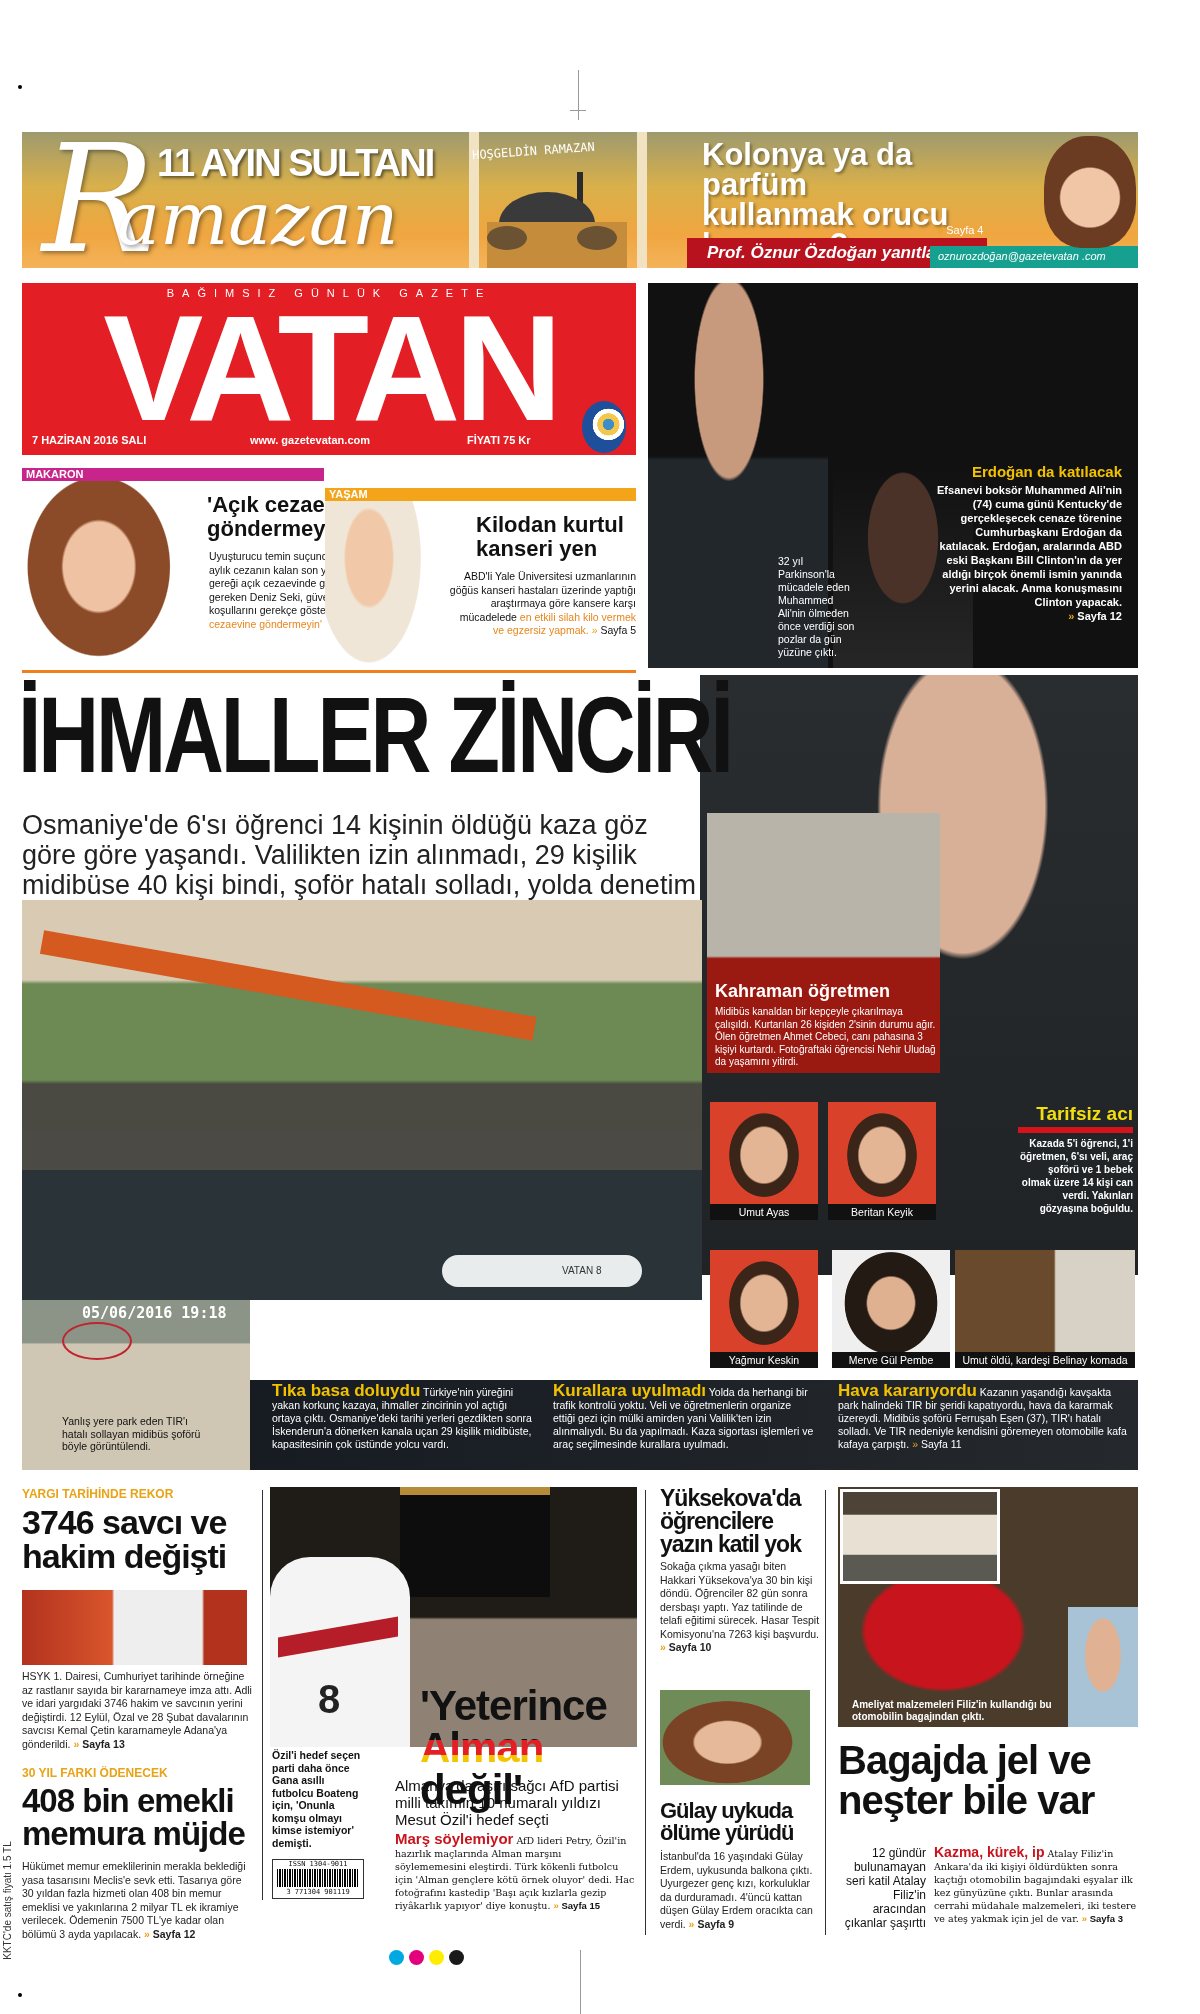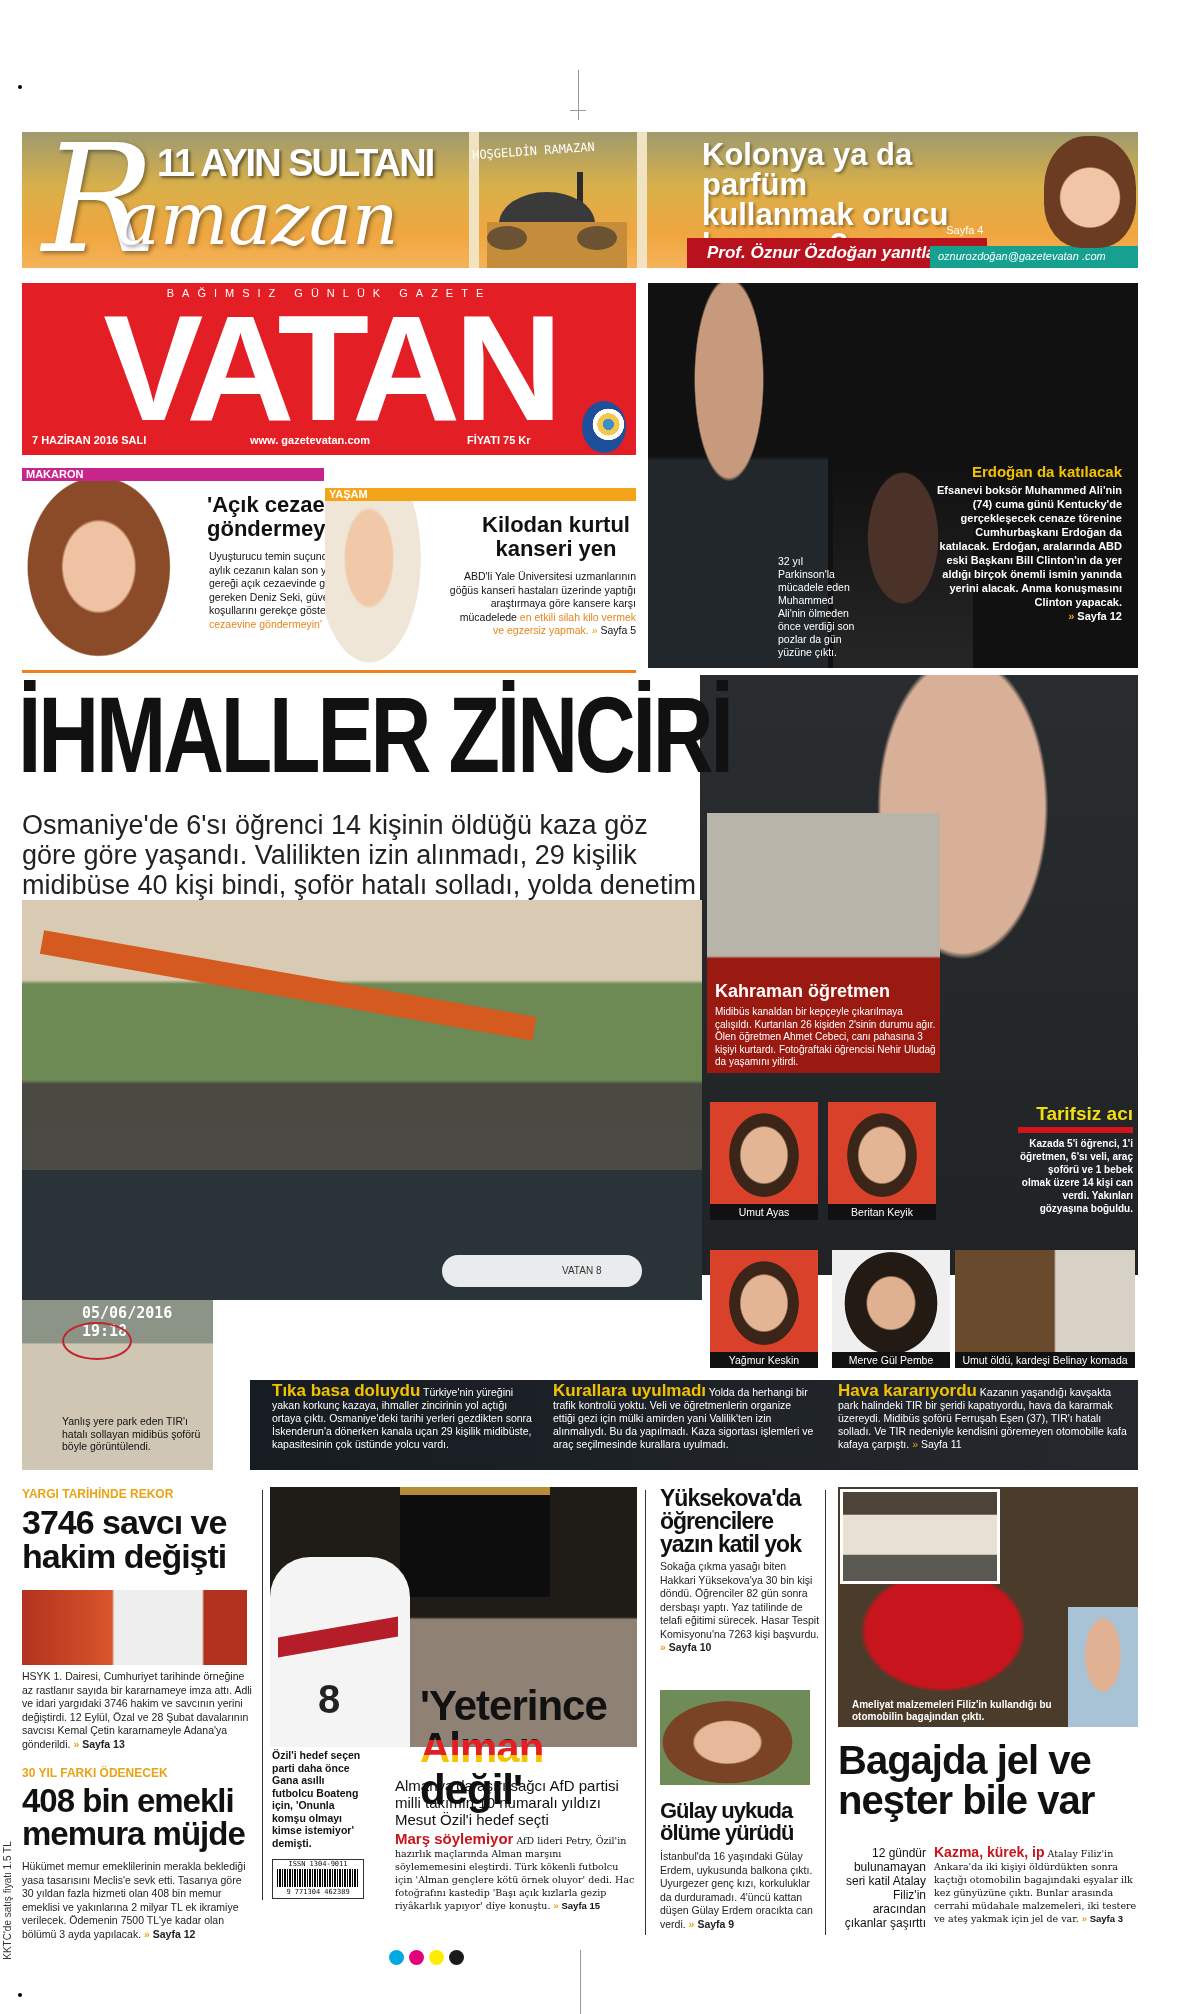--- a/index.html
+++ b/index.html
@@ -45,21 +45,21 @@
   .secbar { height: 13px; color:#fff; font-weight:bold; font-size: 11px; padding-left: 4px; line-height: 13px; }
   #mak { left: 22px; top: 468px; width: 302px; height: 205px; }
   #mak .bar { background:#c8258c; width:302px; }
   #yas { left: 325px; top: 468px; width: 311px; height: 205px; margin-top: 20px; }
   #yas .bar { background:#f4a419; width:311px; }
   #mak .img { left: 0; top: 13px; width: 160px; height: 190px; background: radial-gradient(ellipse at 48% 45%, #eec2a2 0 30%, #8b4a28 32% 60%, #fff 61%); }
   #mak .h { left: 185px; top: 25px; font-size: 22px; font-weight:bold; line-height: 24px; }
   #mak .t { left: 187px; top: 82px; width: 200px; font-size: 10.5px; line-height: 13.5px; }
   .orange { color: #e8851a; }
   #yas .img { left: 0; top: 13px; width: 110px; height: 190px; background: radial-gradient(ellipse at 40% 30%, #f1c9a8 0 25%, #f0e6d8 27% 55%, #fff 56%); }
-  #yas .h { right: 0; top: 25px; font-size: 22px; font-weight:bold; line-height: 24px; text-align:center; }
+  #yas .h { right: 0; top: 25px; font-size: 22px; font-weight:bold; line-height: 24px; text-align:left; }
   #yas .t { right: 0; top: 82px; width: 190px; font-size: 10.5px; line-height: 13.5px; text-align:right; }
   .orule { position:absolute; left: 22px; top: 670px; width: 614px; height: 3px; background: #f07f1e; }
 
   
   #ihmal { left: 18px; top: 680px; font-size: 108px; font-weight: 900; letter-spacing: -4px; line-height: 110px; transform: scaleX(0.78); transform-origin: left top; }
   #ozet { left: 22px; top: 810px; width: 680px; font-size: 27px; line-height: 30px; color:#222; }
 
   
   #mainphoto { left: 22px; top: 900px; width: 680px; height: 400px; background: linear-gradient(180deg,#d9cbb3 0 20%, #6d8a54 21% 45%, #4a4a42 46% 60%, #2a3438 61% 100%); }
   #mainphoto .crane { left: 20px; top: 30px; width: 500px; height: 24px; background: #d45a20; transform: rotate(10deg); transform-origin: left; }
@@ -72,21 +72,21 @@
   #kahraman .t { left: 8px; top: 193px; width: 222px; font-size: 10px; color:#fff; line-height: 12.5px; }
 
   .kid { position:absolute; height: 118px; background: radial-gradient(ellipse at 50% 45%, #e3b594 0 30%, #3a2518 32% 45%, #d9412b 46%); }
   .kidname { position:absolute; bottom: 0; left:0; width:100%; height: 16px; background: #111; color:#fff; text-align:center; font-size: 10.5px; line-height:16px; }
 
   #tarif { left: 1018px; top: 1103px; width: 115px; }
   #tarif .h { font-size: 19px; font-weight:900; color:#f2de10; text-align:right; }
   #tarif .rule { height: 6px; background:#d4141a; margin: 2px 0 4px 0; }
   #tarif .t { font-size: 10px; color:#fff; text-align:right; line-height: 13px; font-weight: bold; }
 
-  #cctv { left: 22px; top: 1300px; width: 191px; height: 170px; background: linear-gradient(180deg,#8c9488 0 25%,#cfc7b3 26% 100%); }
+  #cctv { left: 22px; top: 1300px; width: 228px; height: 170px; background: linear-gradient(180deg,#8c9488 0 25%,#cfc7b3 26% 100%); }
   #cctv .stamp { left: 60px; top: 4px; font-family: "DejaVu Sans Mono", monospace; color:#fff; font-size: 15px; font-weight:bold; }
   #cctv .cap { left: 40px; top: 115px; font-size: 10.5px; line-height: 12.5px; }
   #cctv .circle { left: 40px; top: 22px; width: 70px; height: 38px; border: 2px solid #c0242d; border-radius: 50%; }
 
   #darkband { left: 250px; top: 1380px; width: 888px; height: 90px; background: linear-gradient(90deg,#171c22,#25292e); }
   .dcol { position:absolute; top: 1384px; font-size: 10.5px; color:#fff; line-height: 13px; }
   .dcol .y { color:#f2c200; font-weight:bold; font-size: 17px; }
 
   .vrule { position:absolute; width:1px; background:#333; }
   .kicker { position:absolute; font-weight:bold; color:#e8a317; font-size: 12px; }
@@ -254,21 +254,21 @@
     <div><span style="background:linear-gradient(180deg,#111 0 33%,#e31e25 34% 66%,#f5c400 67%);-webkit-background-clip:text;background-clip:text;color:transparent;">Alman</span><span> değil'</span></div>
   </div>
   <div class="abs" style="left:2px;top:262px;width:90px;font-size:10.5px;font-weight:bold;line-height:12.5px;">Özil'i hedef seçen parti daha önce Gana asıllı futbolcu Boateng için, 'Onunla komşu olmayı kimse istemiyor' demişti.</div>
   <div class="abs" style="left:125px;top:290px;width:240px;font-size:15px;line-height:17px;">Almanya'da aşırı sağcı AfD partisi milli takımın 10 numaralı yıldızı Mesut Özil'i hedef seçti</div>
   <div class="abs serif" style="left:125px;top:345px;width:240px;font-size:9.5px;line-height:13px;">
     <span style="font-family:'Liberation Sans',sans-serif;font-weight:bold;color:#c8141d;font-size:15px;">Marş söylemiyor</span><span> AfD lideri Petry, Özil'in hazırlık maçlarında Alman marşını söylememesini eleştirdi. Türk kökenli futbolcu için 'Alman gençlere kötü örnek oluyor' dedi. Hac fotoğrafını kastedip 'Başı açık kızlarla gezip riyâkarlık yapıyor' diye konuştu.</span> <span class="sayfa" style="font-family:'Liberation Sans',sans-serif;font-weight:bold;">Sayfa 15</span>
   </div>
   <div class="abs" style="left:2px;top:372px;width:92px;height:40px;background:#fff;border:1px solid #333;">
     <div style="font-family:'DejaVu Sans Mono',monospace;font-size:7px;text-align:center;">ISSN 1304-9011</div>
     <div style="height:18px;margin:1px 4px;background:repeating-linear-gradient(90deg,#000 0 1px,#fff 1px 2px,#000 2px 4px,#fff 4px 5px);"></div>
-    <div style="font-family:'DejaVu Sans Mono',monospace;font-size:7px;text-align:center;">9 771304 462389</div>
+    <div style="font-family:'DejaVu Sans Mono',monospace;font-size:7px;text-align:center;">3 771304 901119</div>
   </div>
 </div>
 
 <div class="abs" style="left:389px;top:1950px;display:flex;gap:5px;">
   <div style="width:15px;height:15px;border-radius:50%;background:#00a9e0;"></div>
   <div style="width:15px;height:15px;border-radius:50%;background:#e4007c;"></div>
   <div style="width:15px;height:15px;border-radius:50%;background:#ffed00;"></div>
   <div style="width:15px;height:15px;border-radius:50%;background:#1a1a1a;"></div>
 </div>
 <div class="regmark" style="left:580px;top:1950px;height:64px;"></div>

